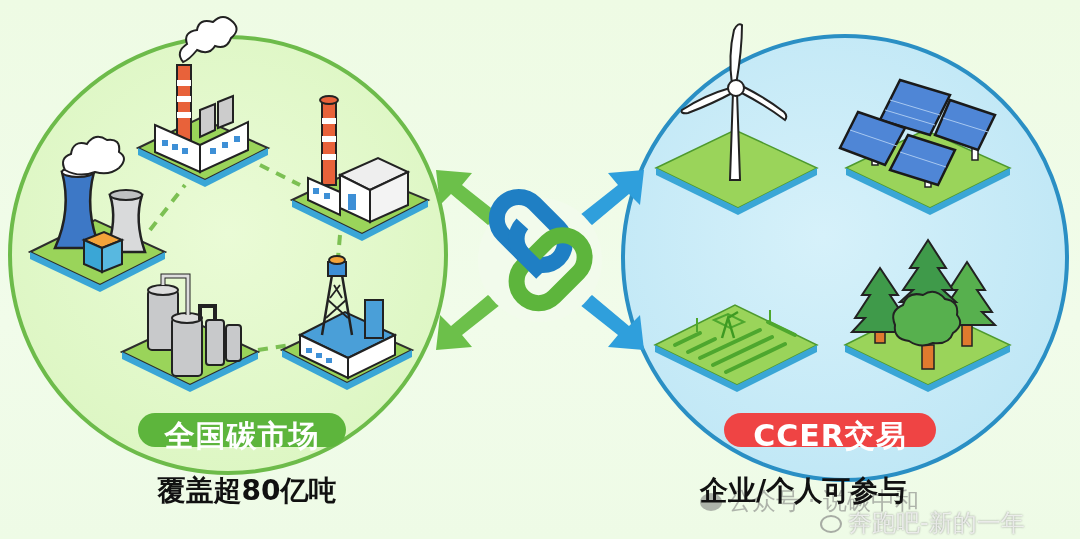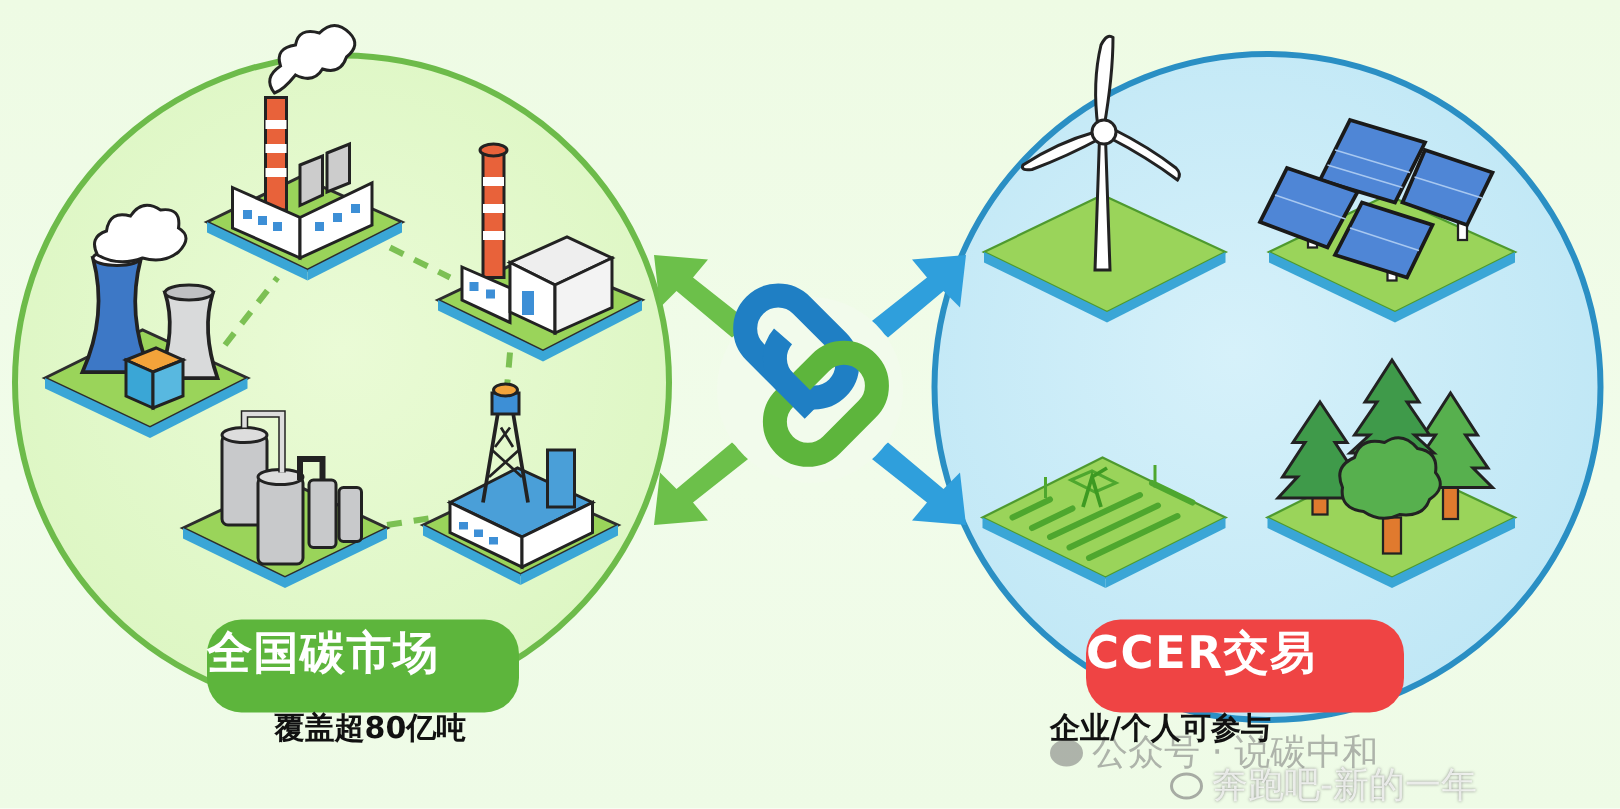--- a/index.html
+++ b/index.html
@@ -3,36 +3,36 @@
 <meta charset="utf-8">
 <style>
   html, body { margin:0; padding:0; }
   body {
     width:1080px; height:539px; overflow:hidden; position:relative;
     background: linear-gradient(180deg, #eefbe4 0%, #f1fcea 60%, #eefbe6 100%);
     font-family: "DejaVu Sans", "Liberation Sans", sans-serif;
   }
   #stage { position:absolute; left:0; top:0; width:1080px; height:539px; }
   .pill {
-    position:absolute; height:62px; border-radius:23px;
-    color:#fff; font-weight:bold; font-size:30px; line-height:46px; 
+    position:absolute; height:34px; border-radius:23px;
+    color:#fff; font-weight:bold; font-size:30px; line-height:46px; text-align:center;
     letter-spacing:1px;
   }
   .pill.green { background:#5db53c; left:138px; top:413px; width:208px; }
   .pill.blue  { background:#ef4444; left:724px; top:413px; width:212px; }
   .caption {
-    position:absolute; font-size:20px; color:#111; font-weight:bold; white-space:nowrap;
+    position:absolute; font-size:28px; color:#111; font-weight:bold; white-space:nowrap;
   }
   .caption.left  { left:142px; top:472px; width:210px; text-align:center; }
   .caption.right { left:700px; top:472px; width:260px; text-align:left; }
   .watermark {
     position:absolute; color:rgba(120,120,120,0.55); font-size:24px; white-space:nowrap;
   }
   .wm1 { left:700px; top:485px; }
-  .wm2 { left:780px; top:507px; color:rgba(255,255,255,0.75); text-shadow:0 0 2px rgba(110,110,110,0.8); }
+  .wm2 { left:820px; top:507px; color:rgba(255,255,255,0.75); text-shadow:0 0 2px rgba(110,110,110,0.8); }
   .wm-icon {
     display:inline-block; width:22px; height:18px; border-radius:50%;
     background:rgba(120,120,120,0.55); vertical-align:middle; margin-right:6px;
   }
   .wm-icon2 {
     display:inline-block; width:22px; height:18px; border-radius:50%;
     border:2px solid rgba(120,120,120,0.6); vertical-align:middle; margin-right:6px; box-sizing:border-box;
   }
 </style>
 </head>

